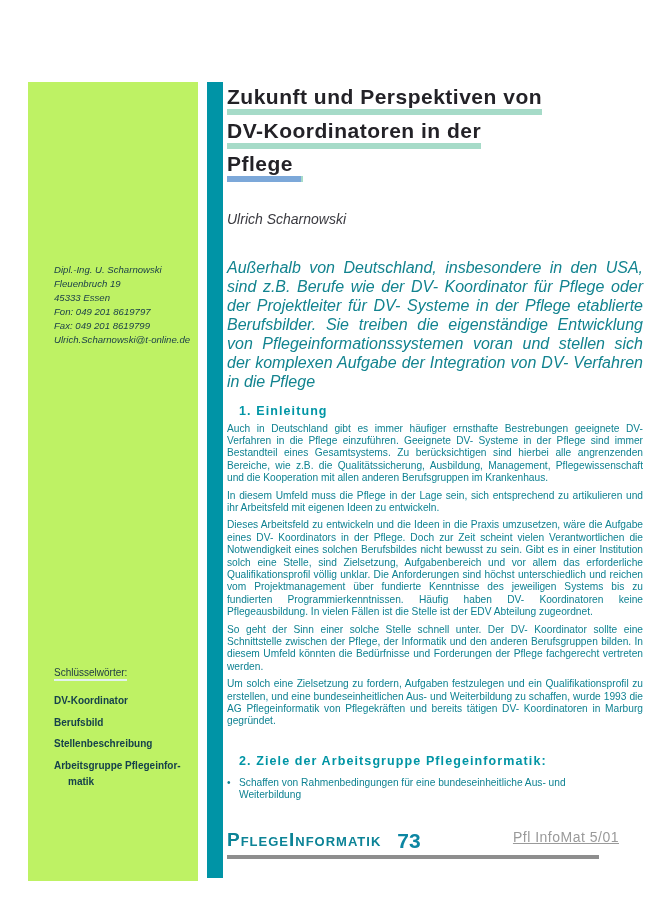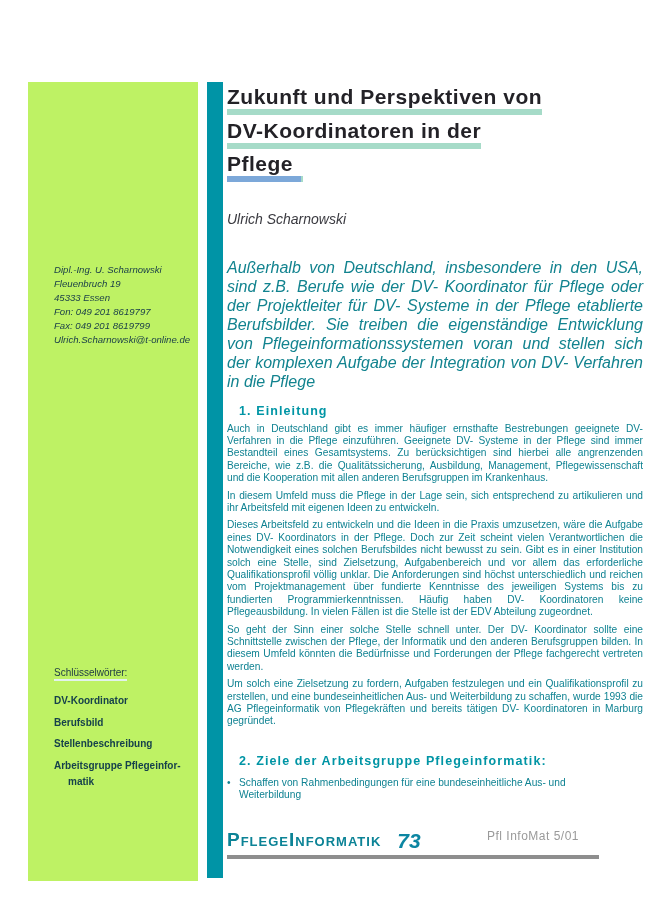--- a/index.html
+++ b/index.html
@@ -40,22 +40,22 @@
   .h2{margin-top:26px;}
   .bullets{margin-top:9px;}
   .bullet-item{display:flex;font-size:10.2px;line-height:12.6px;color:#0f8292;}
   .bullet-dot{width:12px;flex:none;color:#0f8292;}
   .bullet-text{width:380px;}
 
   .footer{position:absolute;left:227px;top:829px;width:416px;}
   .footer-row{display:flex;align-items:flex-start;}
   .journal{font-variant:small-caps;font-weight:bold;font-size:19px;letter-spacing:1px;
            color:#0c8396;}
-  .page-no{font-weight:bold;font-size:21px;color:#0c86a2;margin-left:16px;font-style:italic;}
-  .issue{margin-left:auto;margin-right:64px;font-size:12px;color:#9a9a9a;letter-spacing:0.5px;}
+  .page-no{font-weight:bold;font-size:21px;color:#0c86a2;margin-left:16px;}
+  .issue{margin-left:auto;margin-right:24px;font-size:14px;color:#9a9a9a;letter-spacing:0.5px;text-decoration:underline;}
   .footer-rule{width:372px;height:3.5px;background:#8e8e8e;margin-top:2px;}
 </style>
 </head>
 <body>
 
 <div class="page">
 
   <div class="panel">
     <div class="contact">
       <div>Dipl.-Ing. U. Scharnowski</div>

